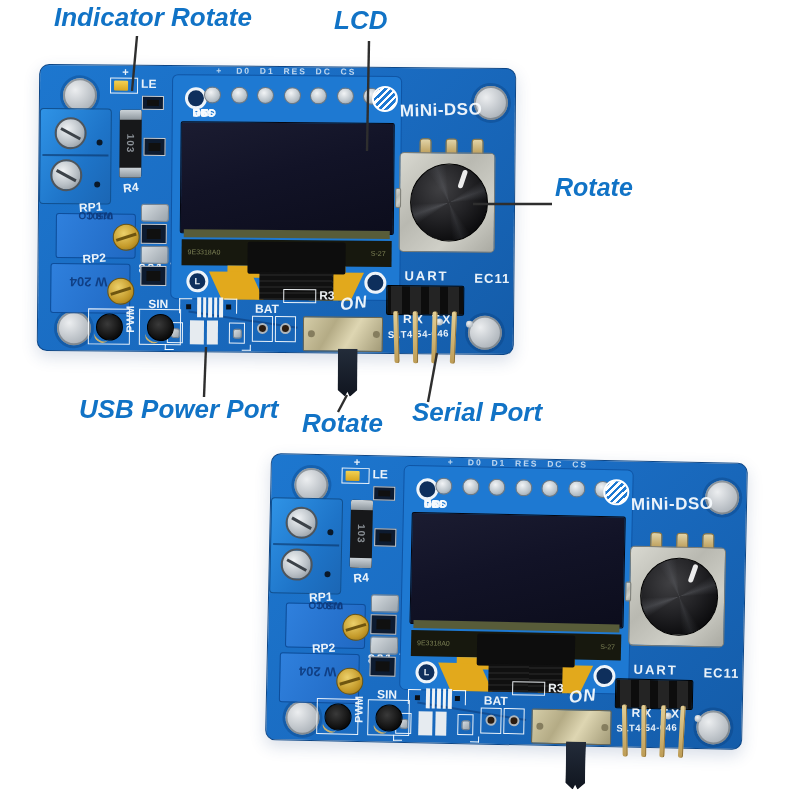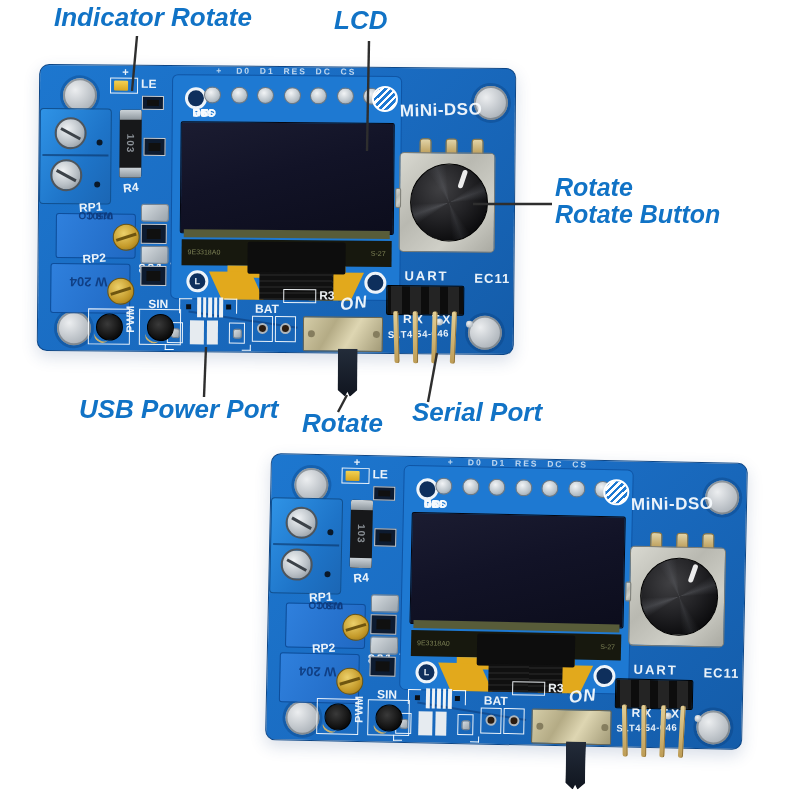--- a/index.html
+++ b/index.html
@@ -471,17 +471,16 @@
   <line x1="473" y1="204" x2="552" y2="204"></line>
   <line x1="206" y1="347" x2="204" y2="397"></line>
   <line x1="347" y1="395" x2="338" y2="412"></line>
   <line x1="437" y1="353" x2="428" y2="402"></line>
 </svg>
 
 <div class="ann" style="left:54px;top:2px;">Indicator Rotate</div>
 <div class="ann" style="left:334px;top:5px;">LCD</div>
 <div class="ann small" style="left:555px;top:174px;">
   <div>Rotate</div>
-  <div>Rotate Button</div>
 </div>
 <div class="ann" style="left:79px;top:394px;">USB Power Port</div>
 <div class="ann" style="left:302px;top:408px;">Rotate</div>
 <div class="ann" style="left:412px;top:397px;">Serial Port</div>
 
 </body></html>

